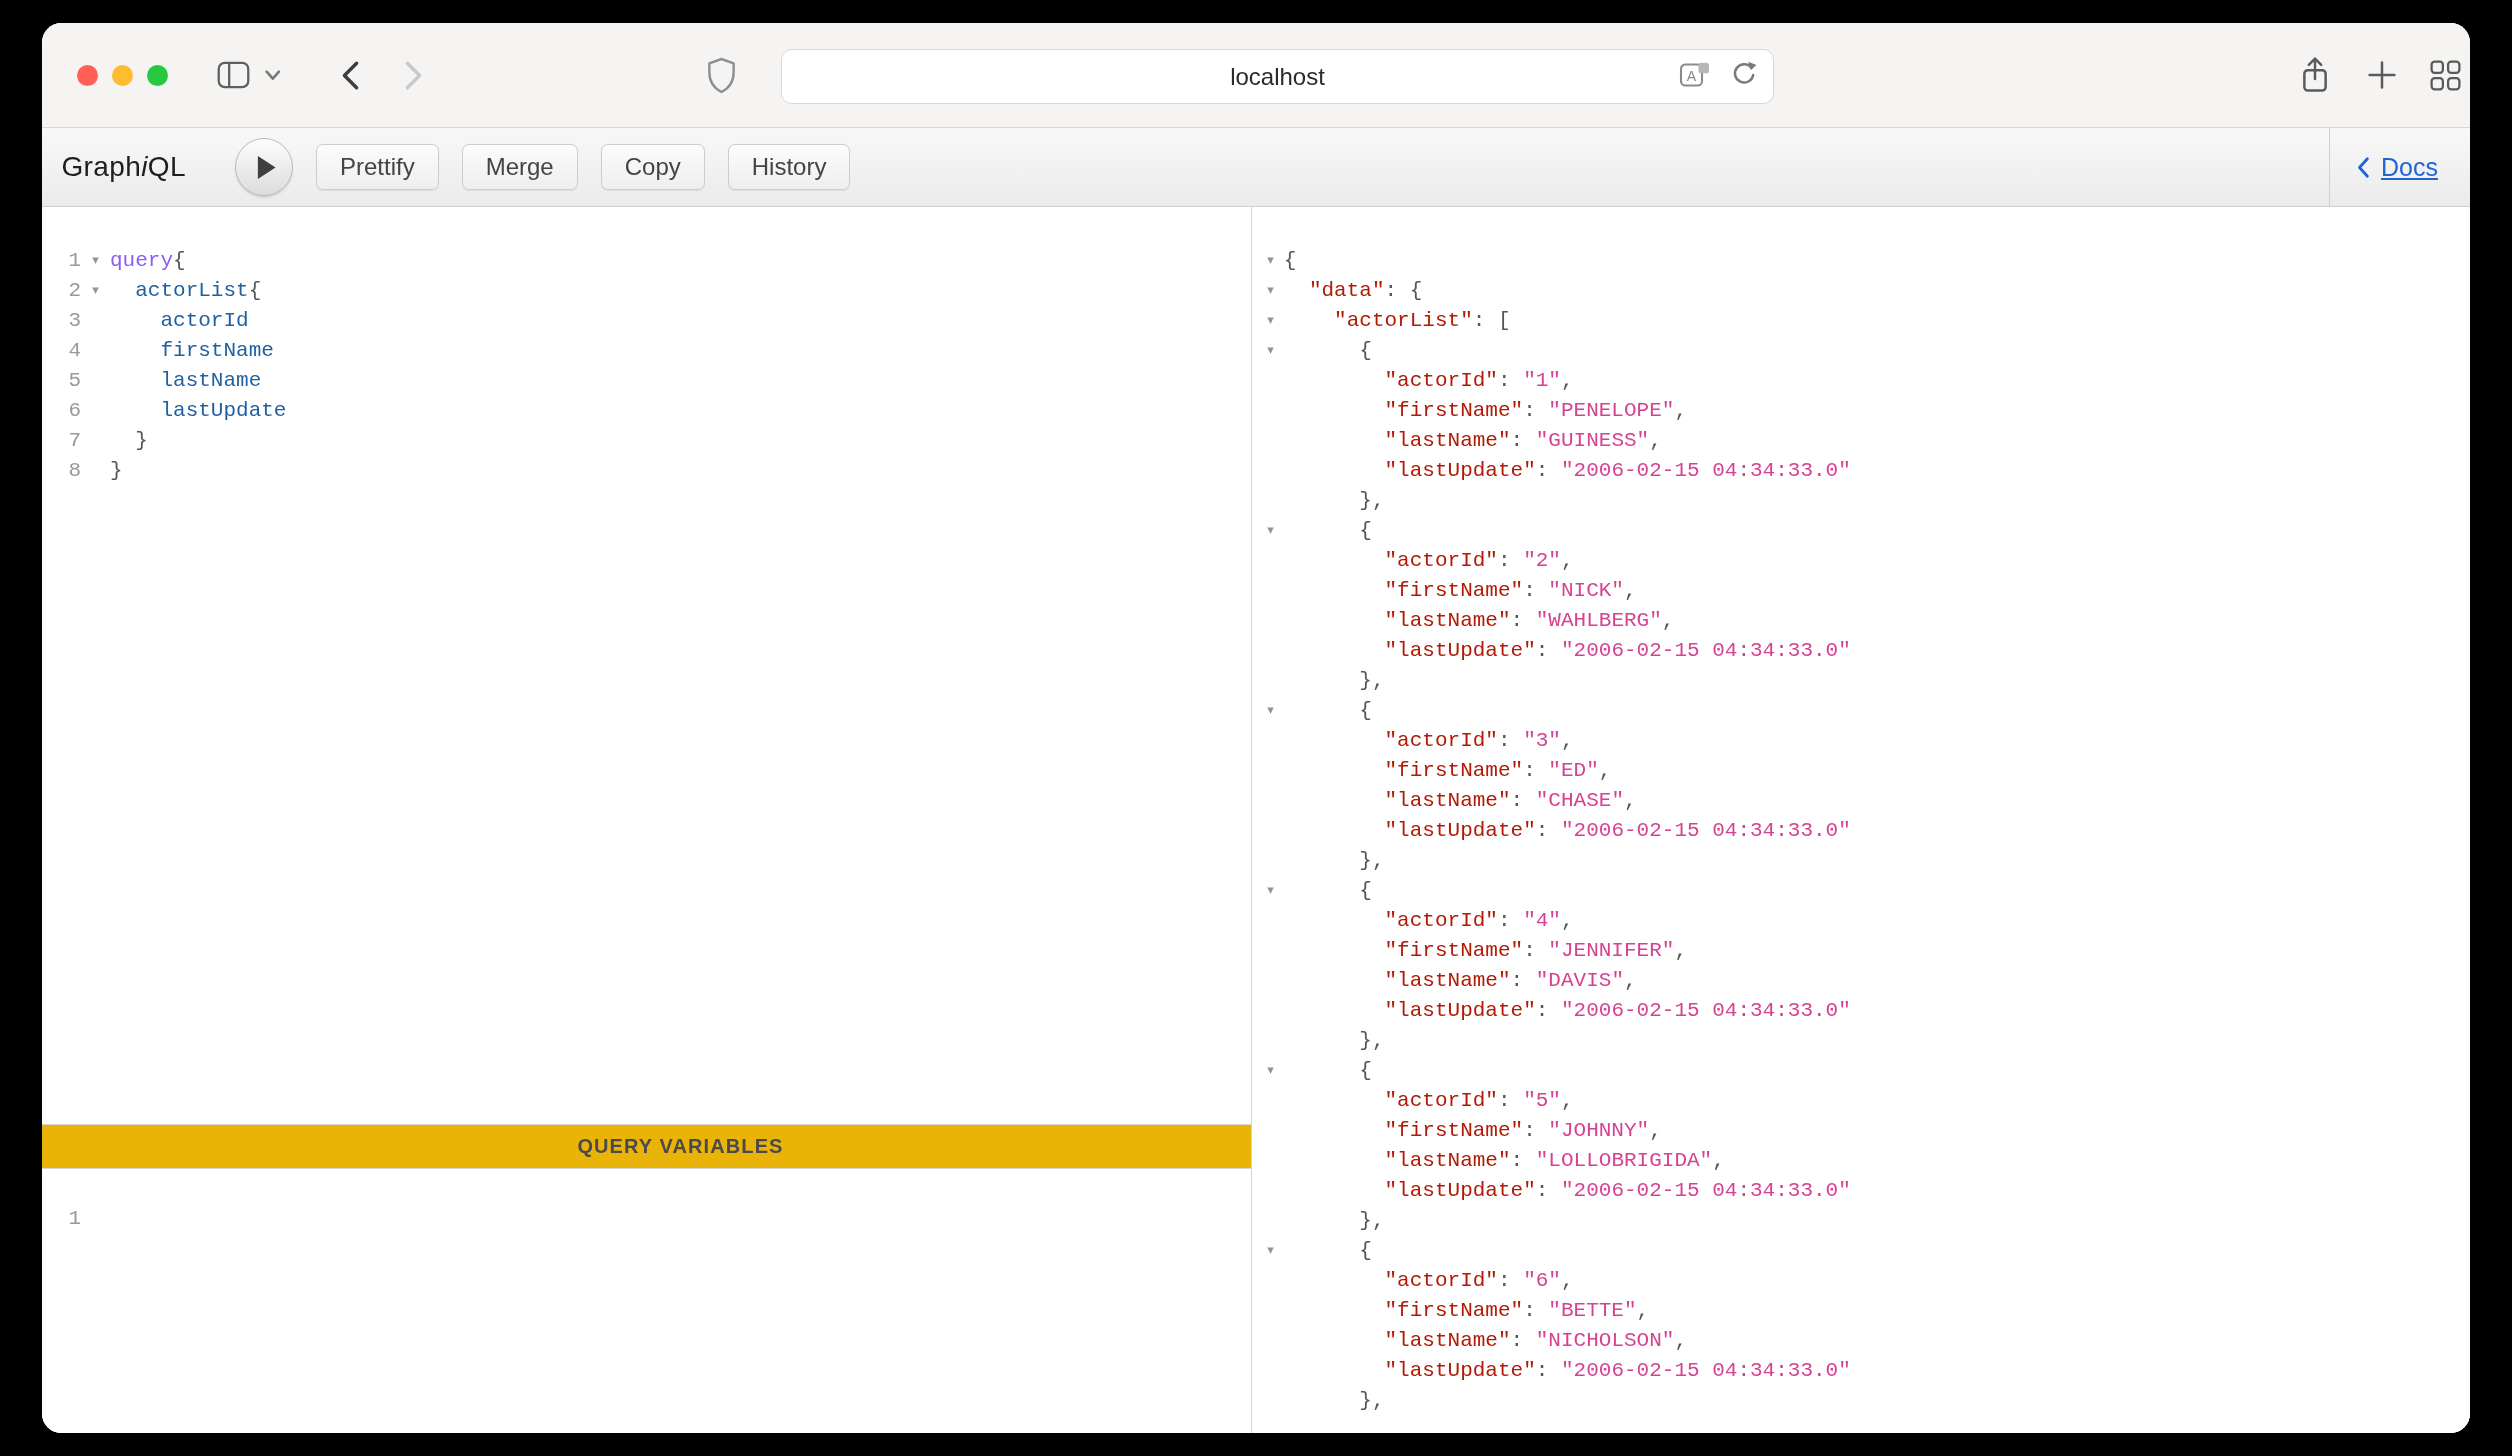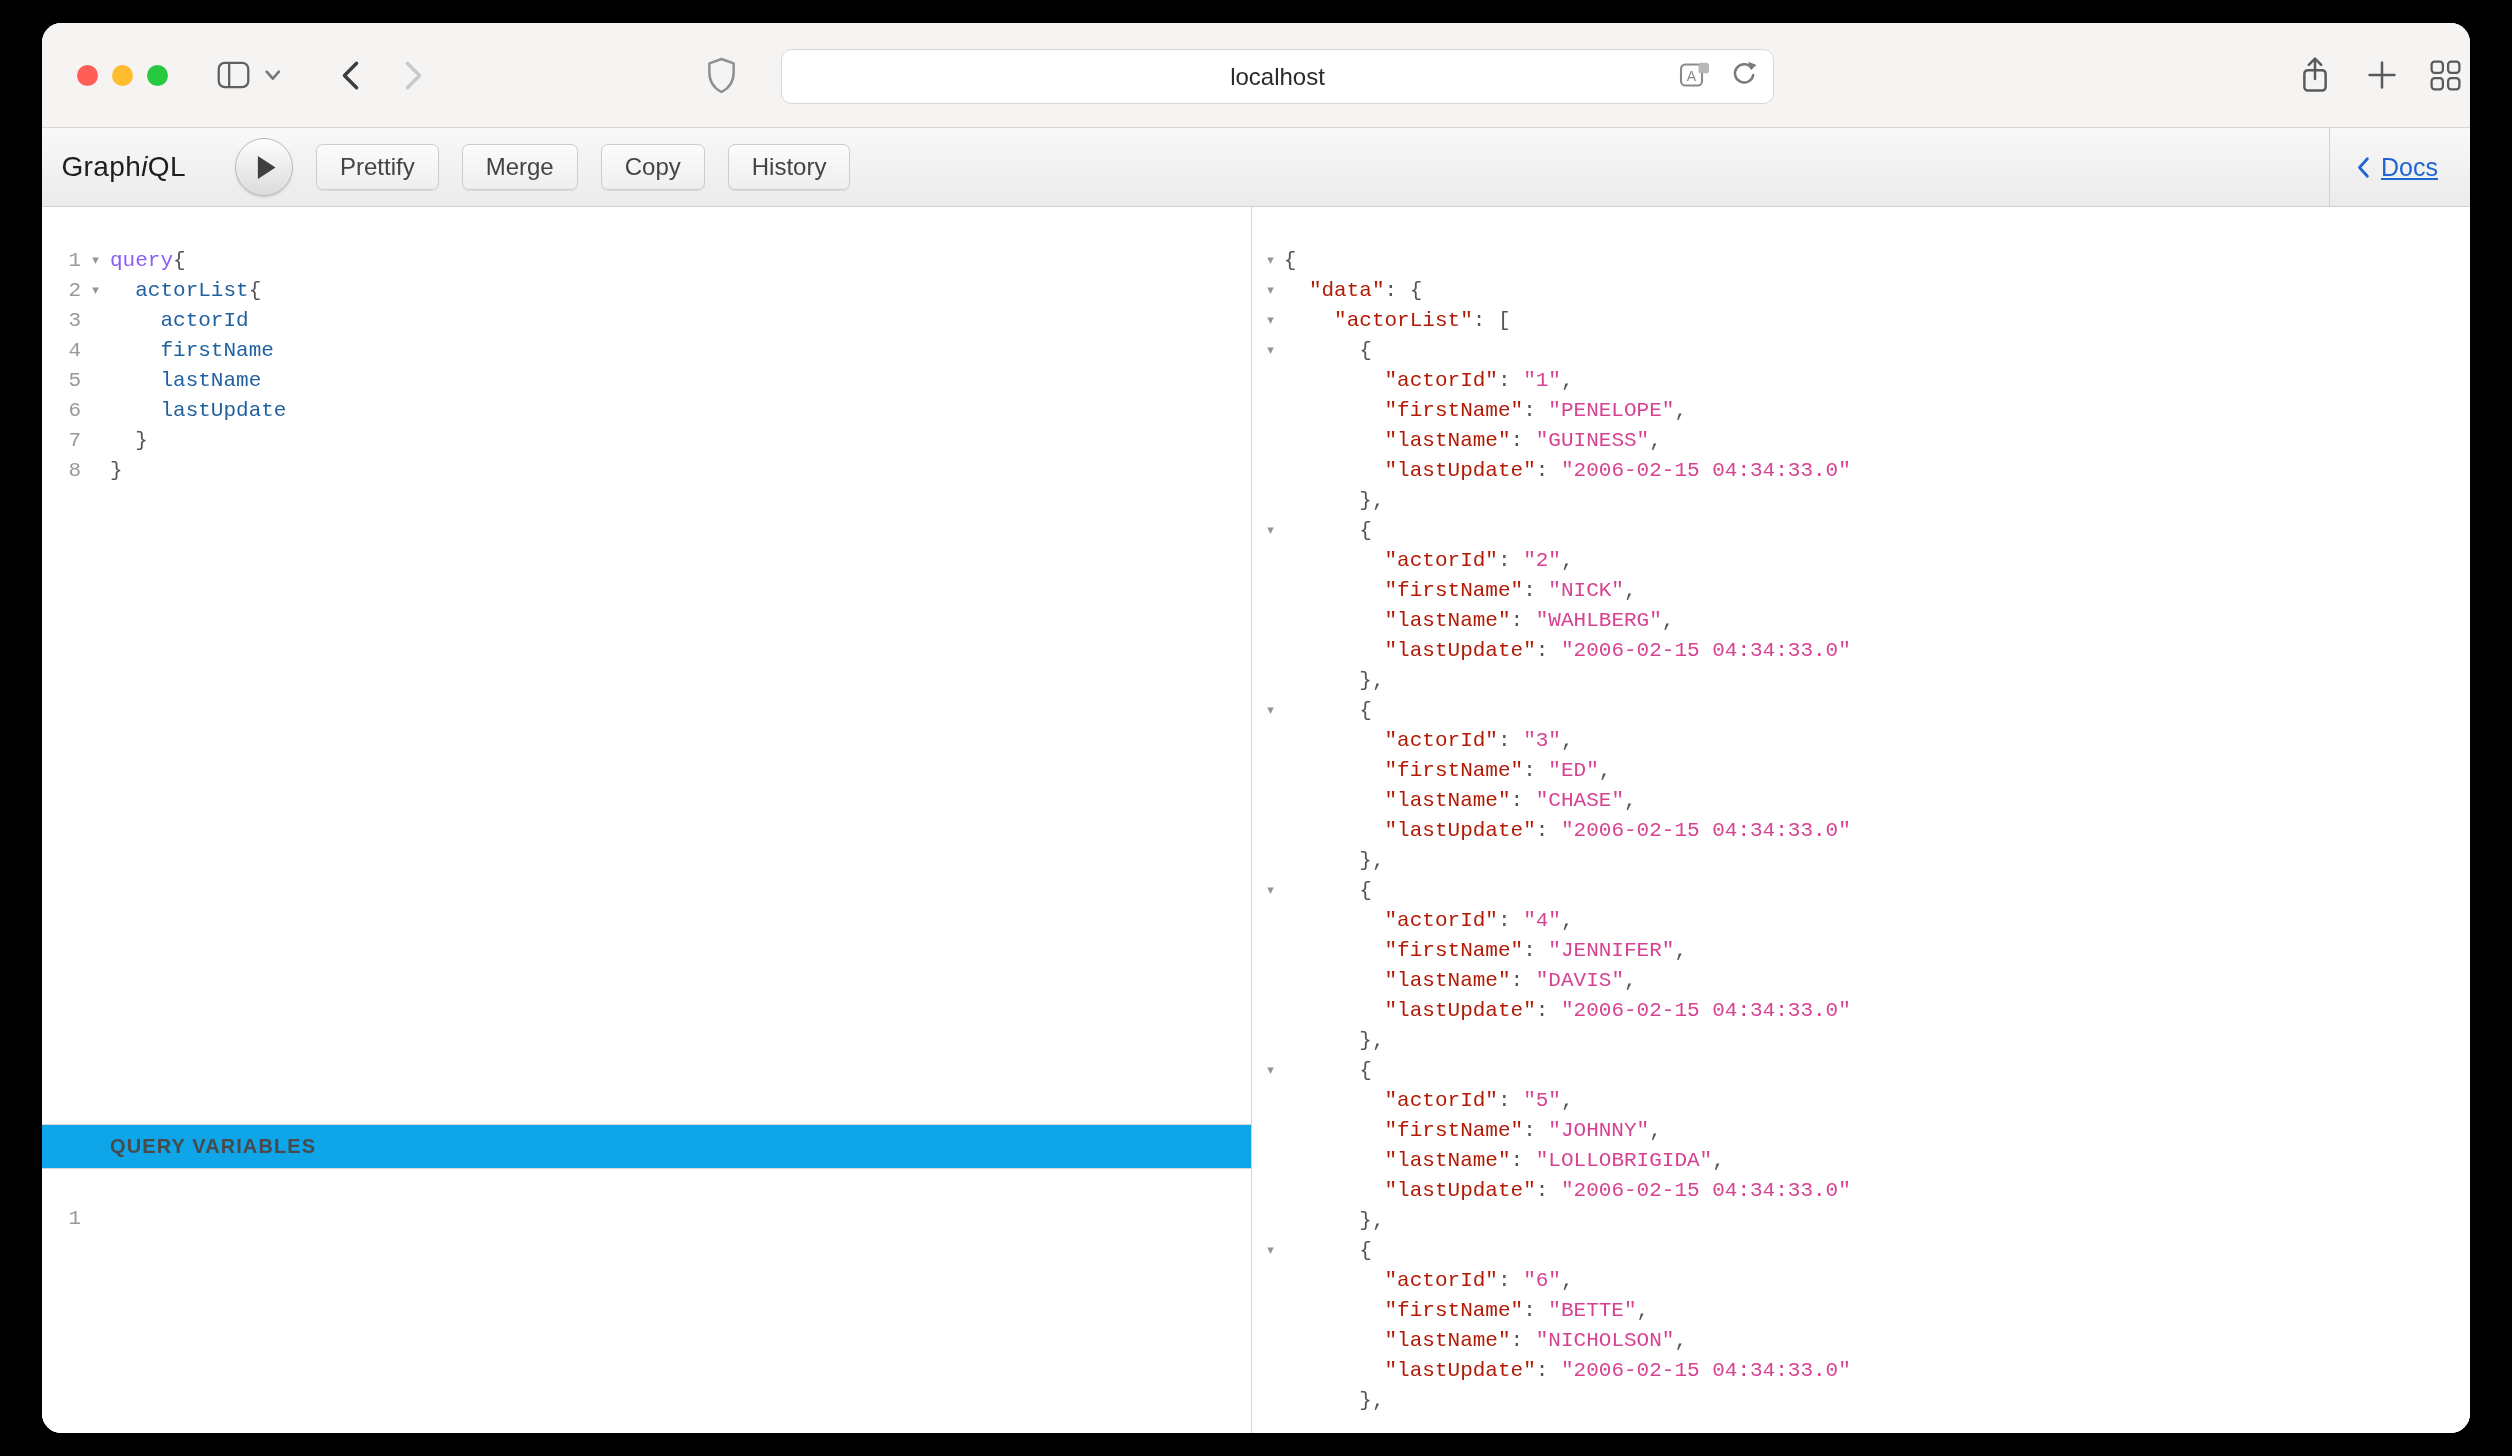--- a/index.html
+++ b/index.html
@@ -61,24 +61,24 @@
     position:absolute;right:0;top:0;bottom:0;display:flex;align-items:center;
     border-left:0.9px solid #d0d0d0;padding:0 32px 0 26.4px;gap:10.6px;
     color:#2065d4;font-size:25px;cursor:pointer;text-decoration:underline;
   }
 
   
   .main{display:flex;height:1229px;background:#fff;}
   .editor-pane{width:1209px;flex:none;display:flex;flex-direction:column;border-right:0.9px solid #d4d4d4;background:#fff;}
   .query-editor{height:878px;overflow:hidden;padding-top:39px;}
   .vars-header{
-    height:43px;flex:none;background:#0ea5e9;
+    height:43px;flex:none;background:#eab308;
     border-top:0.9px solid #d6d6d6;border-bottom:0.9px solid #d6d6d6;
     display:flex;align-items:center;padding-left:68px;
-    font-size:20px;font-weight:bold;color:#4a4a4a;letter-spacing:1.1px;
+    font-size:20px;font-weight:bold;color:#4a4a4a;letter-spacing:1.1px;justify-content:center;
   }
   .vars-editor{flex:1;overflow:hidden;padding-top:35px;}
   .result-pane{flex:1;overflow:hidden;padding:39px 0 0 5.3px;background:#fff;}
 
   
   .code-row{
     display:flex;height:30px;line-height:30px;
     font-family:"Liberation Mono","DejaVu Sans Mono",monospace;font-size:21px;
   }
   .gutter-num{width:39px;flex:none;text-align:right;color:#999;}

